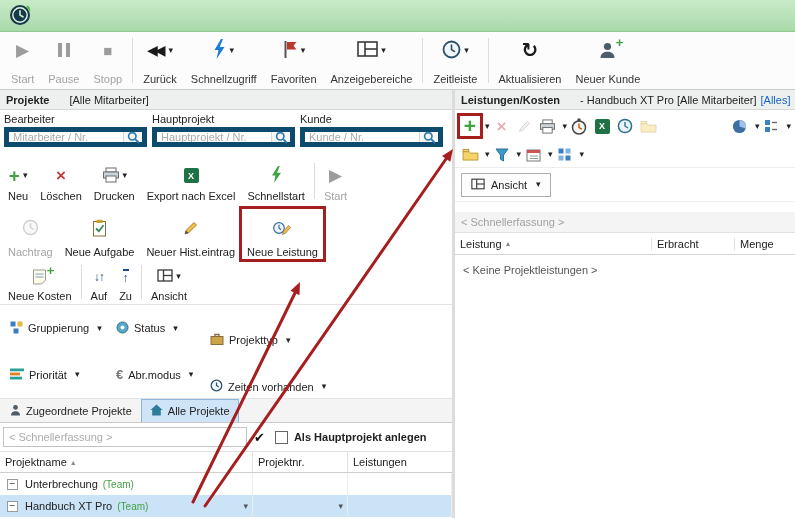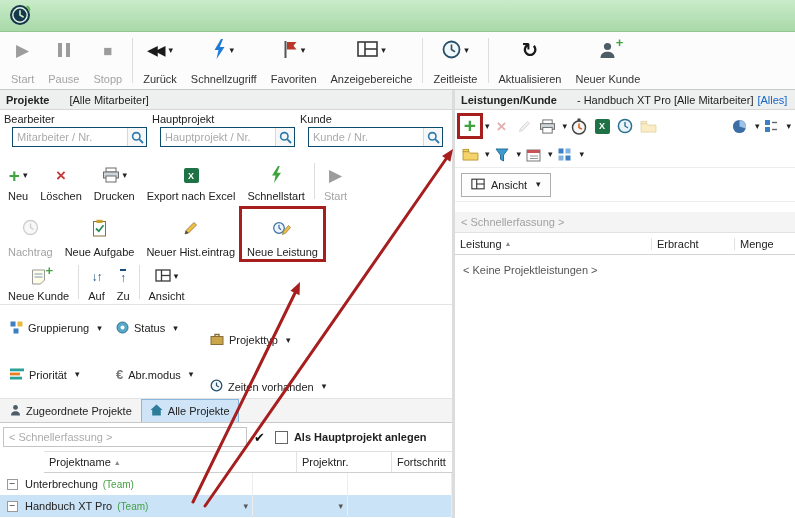--- a/index.html
+++ b/index.html
@@ -44,21 +44,21 @@
 .rpanel{flex:1;display:flex;flex-direction:column;overflow:hidden;}
 .phead{height:20px;flex:0 0 20px;background:#eef0f0;border-bottom:1px solid #d6d6d6;display:flex;align-items:center;padding:0 6px;white-space:nowrap;overflow:hidden;}
 .phead .t{font-weight:bold;}
 .phead .s{margin-left:20px;}
 .link{color:#1464c8;margin-left:4px;}
 
 
 .filters{display:flex;gap:5px;padding:2px 4px 5px;flex:0 0 48px;}
 .fl{width:143px;display:flex;flex-direction:column;}
 .fl label{margin:1px 0 2px;}
-.sbox{display:flex;height:20px;border:1px solid #0c4a6e;background:#fff;margin-left:8px;}
+.sbox{display:flex;height:20px;border:5px solid #0c4a6e;background:#fff;}
 .sbox input{flex:1;min-width:0;border:0;outline:none;padding:0 4px;font-size:11px;font-family:inherit;color:#333;}
 .sbox input::placeholder{color:#ababab;}
 .sbtn{width:19px;border-left:1px solid #d8d8d8;background:#f7f7f7;display:flex;align-items:center;justify-content:center;}
 
 
 .brow{display:flex;align-items:stretch;padding:0 2px;}
 .brow1{flex:0 0 46px;}
 .brow2{flex:0 0 56px;padding-top:4px;}
 .brow3{flex:0 0 44px;}
 .bb{display:flex;flex-direction:column;align-items:center;justify-content:space-between;padding:3px 6px 2px;}
@@ -81,21 +81,21 @@
 
 
 .qrow{display:flex;align-items:center;height:28px;flex:0 0 28px;padding:0 3px;}
 .qrow input{width:244px;height:20px;border:1px solid #c4c4c4;padding:0 5px;font-family:inherit;font-size:11px;}
 .qrow input::placeholder{color:#ababab;}
 .qcheck{font-size:13px;padding:0 3px;margin-left:4px;}
 .cbox{width:13px;height:13px;border:1px solid #666;background:#fff;margin-left:7px;flex:0 0 13px;}
 .cblab{font-weight:bold;margin-left:6px;}
 
 
-.thead{display:flex;height:22px;flex:0 0 22px;border-top:1px solid #e0e0e0;border-bottom:1px solid #cfcfcf;background:#fff;margin-left:44px;}
+.thead{display:flex;height:22px;flex:0 0 22px;border-top:1px solid #e0e0e0;border-bottom:1px solid #cfcfcf;background:#fff;}
 .th{display:flex;align-items:center;padding:0 5px;border-right:1px solid #e2e2e2;}
 .c1{width:253px;}
 .c2{width:95px;}
 .c3{flex:1;border-right:none;}
 .tbody{flex:1;overflow:hidden;}
 .trow{display:flex;height:22px;align-items:stretch;}
 .trow.sel{background:#cbe3f7;}
 .cell{display:flex;align-items:center;padding:0 4px;border-right:1px solid #ededed;}
 .exp{width:11px;height:11px;border:1px solid #9a9a9a;background:#fff;display:inline-flex;align-items:center;justify-content:center;font-size:10px;line-height:1;margin:0 7px 0 3px;flex:0 0 11px;color:#333;}
 .team{color:#44a044;font-size:10px;margin-left:5px;}
@@ -376,21 +376,21 @@
           <div class="bb-ic">
             <span class="stack">
               <svg width="15" height="16" viewBox="0 0 15 16">
                   <path d="M1.5 1 H13.5 V11 L9.5 15 H1.5 Z" fill="#fffde7" stroke="#999"></path>
                   <line x1="3.5" y1="5" x2="11.5" y2="5" stroke="#7aa0c0"></line>
                   <line x1="3.5" y1="8" x2="11.5" y2="8" stroke="#7aa0c0"></line>
                 </svg>
               <span class="mini-plus">+</span>
             </span>
           </div>
-          <div class="bb-lb">Neue Kunde</div>
+          <div class="bb-lb">Neue Kosten</div>
         </div>
         <div class="vsep"></div>
         <div class="bb">
           <div class="bb-ic">
               <span class="g-upd">↓↑</span>
             </div>
           <div class="bb-lb">Auf</div>
         </div>
         <div class="bb">
           <div class="bb-ic">
@@ -494,21 +494,21 @@
 
       <div class="thead">
         <div class="th c1">
           <span>Projektname</span>
           <span class="g-sort">▲</span>
         </div>
         <div class="th c2">
           <span>Projektnr.</span>
         </div>
         <div class="th c3">
-          <span>Fortschritt</span>
+          <span>Leistungen</span>
         </div>
       </div>
       <div class="tbody">
         <div class="trow">
           <div class="cell c1">
             <span class="exp">−</span>
             <span>Unterbrechung</span>
             <span class="team">(Team)</span>
           </div>
           <div class="cell c2"></div>
@@ -540,21 +540,21 @@
             <span class="team">(Team)</span>
           </div>
           <div class="cell c2"></div>
           <div class="cell c3"></div>
         </div>
       </div>
     </div>
 
     <div class="rpanel">
       <div class="phead">
-        <span class="t">Leistungen/Kunde</span>
+        <span class="t">Leistungen/Kosten</span>
         <span class="s">- Handbuch XT Pro [Alle Mitarbeiter]</span>
         <span class="link">[Alles]</span>
       </div>
 
       <div class="rtb1">
         <span class="ric annot-box">
             <span class="g-plus-big">+</span>
           </span>
         <span class="dd">▾</span>
         <span class="ric dis">

